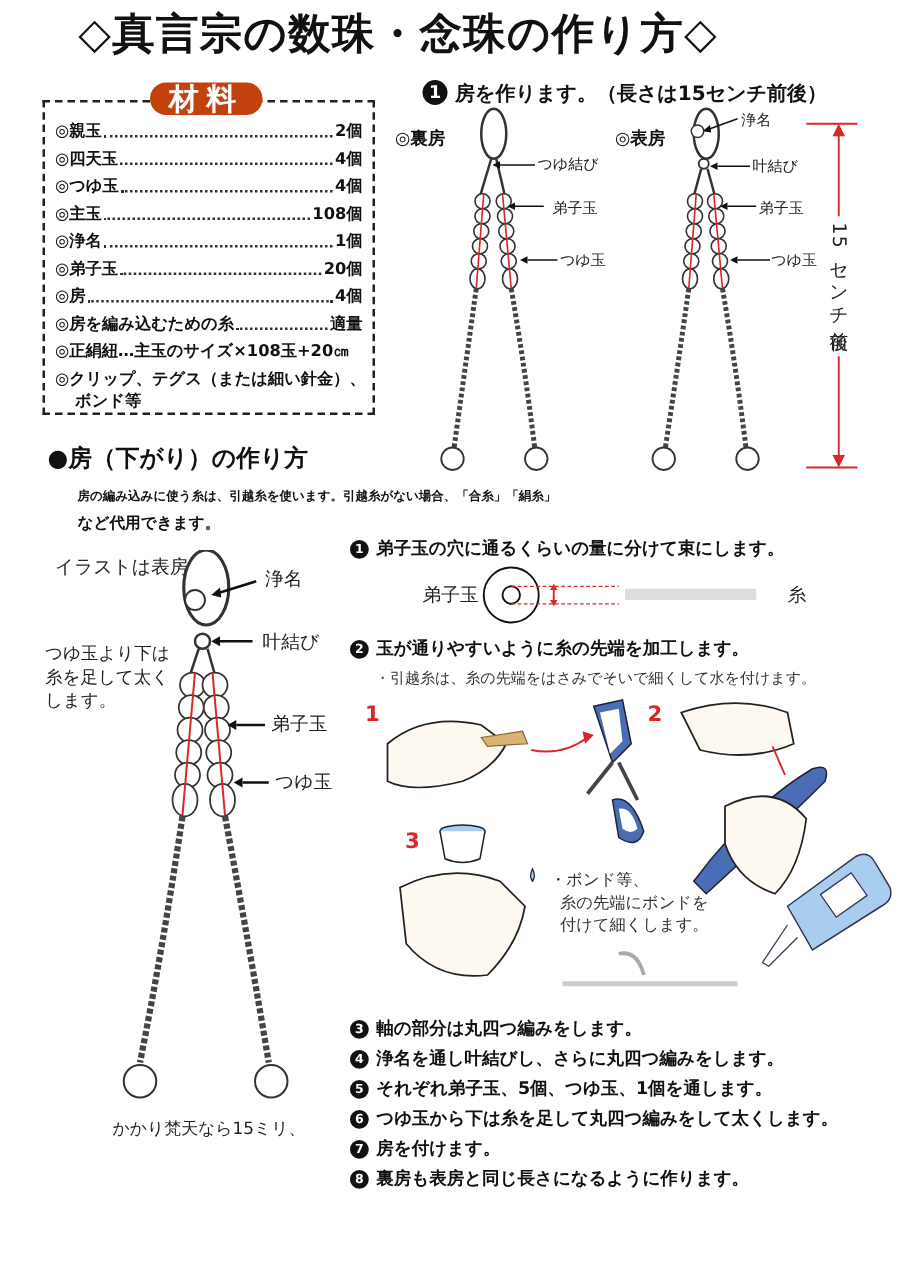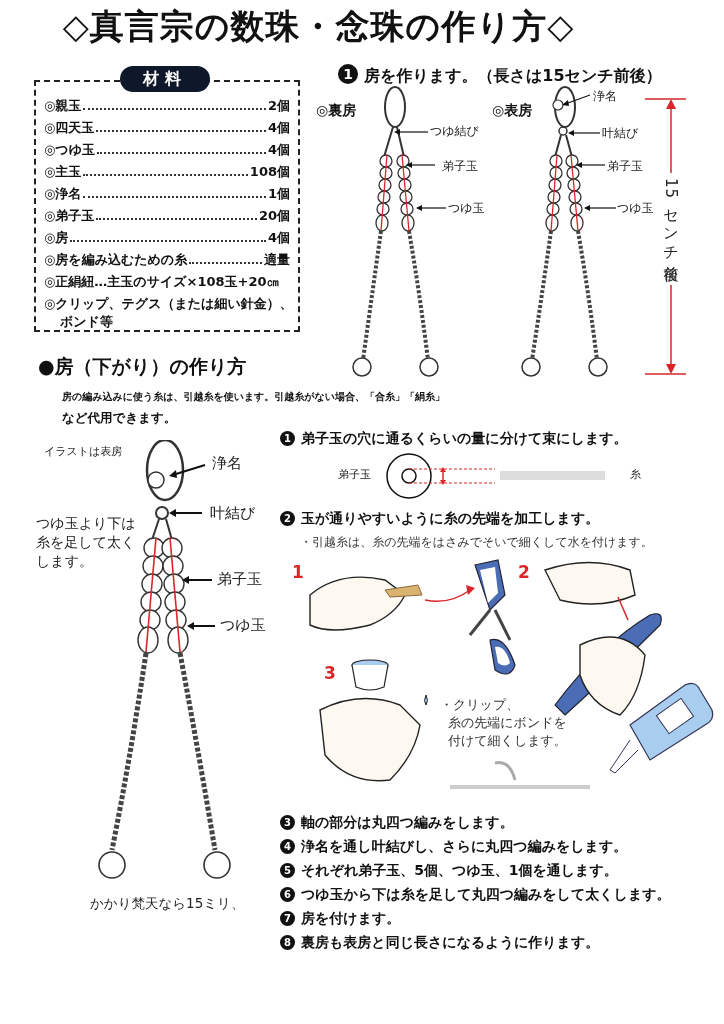--- a/index.html
+++ b/index.html
@@ -1,27 +1,27 @@
 <!DOCTYPE html>
 <html><head>
 <meta charset="utf-8">
 <style>
   html,body{margin:0;padding:0;background:#fff;}
   body{width:724px;height:1024px;position:relative;overflow:hidden;font-family:"DejaVu Sans","Liberation Sans",sans-serif;color:#111;}
   .abs{position:absolute;}
   .title{left:0;top:4px;width:637px;text-align:center;font-family:"DejaVu Serif","Liberation Serif",serif;font-weight:bold;font-size:34px;letter-spacing:1px;color:#111;}
   .mat-box{left:34px;top:80px;width:262px;height:248px;border:2px dashed #222;}
-  .mat-head{left:120px;top:66px;width:90px;height:26px;border-radius:14px;background:#0f172a;color:#fff;text-align:center;font-size:16px;font-weight:bold;line-height:26px;letter-spacing:6px;}
+  .mat-head{left:120px;top:66px;width:90px;height:26px;border-radius:14px;background:#c2410c;color:#fff;text-align:center;font-size:24px;font-weight:bold;line-height:26px;letter-spacing:6px;}
   .mat-row{left:44px;width:246px;font-size:13px;display:flex;white-space:nowrap;line-height:20px;font-weight:bold;}
   .mat-row .dots{flex:1;border-bottom:2px dotted #333;margin:0 2px 6px 2px;}
   .mat-row .qty{text-align:right;}
   .mat-free{left:44px;width:250px;font-size:13px;font-weight:bold;line-height:20px;}
   .h2{font-size:19px;font-weight:bold;}
   .num-badge{display:inline-block;width:20px;height:20px;border-radius:50%;background:#111;color:#fff;text-align:center;line-height:20px;font-size:14px;font-weight:bold;margin-right:6px;vertical-align:2px;}
-  .lbl{font-size:11px;color:#222;}
+  .lbl{font-size:15px;color:#222;}
   .lbl-b{font-size:14px;font-weight:bold;}
   .step{font-size:14px;font-weight:bold;white-space:nowrap;}
   .step .c{display:inline-block;width:15px;height:15px;border-radius:50%;background:#111;color:#fff;font-size:10px;text-align:center;line-height:15px;margin-right:6px;vertical-align:1px;}
   .red-num{color:#d9262a;font-weight:bold;font-size:17px;}
   .note{font-size:12px;color:#333;}
   .vert{writing-mode:vertical-rl;font-size:15px;color:#222;letter-spacing:1px;}
 </style>
 </head>
 <body>
 
@@ -275,21 +275,21 @@
 
   <g>
     <path d="M330 170 L385 130 Q395 125 400 135 L412 155 Q415 165 405 170 L350 205 Z" fill="#a9cdef" stroke="#335" stroke-width="1.2"></path>
     <rect x="360" y="150" width="30" height="22" transform="rotate(-35 375 161)" fill="#fff" stroke="#335" stroke-width="1"></rect>
     <path d="M330 185 L310 215 L315 218 L338 195" fill="#fff" stroke="#335" stroke-width="1"></path>
   </g>
   <rect x="150" y="230" width="140" height="4" fill="#ccc"></rect>
   <path d="M195 208 Q210 205 215 225" fill="none" stroke="#aaa" stroke-width="3"></path>
 </svg>
 <div class="abs note" style="left:440px;top:696px;font-size:13px;line-height:18px">
-  <div>・クリップ、</div>
+  <div>・ボンド等、</div>
   <div style="padding-left:8px">糸の先端にボンドを</div>
   <div style="padding-left:8px">付けて細くします。</div>
 </div>
 
 <div class="abs step" style="left:280px;top:814px"><span class="c">3</span><span>軸の部分は丸四つ編みをします。</span></div>
 <div class="abs step" style="left:280px;top:838px"><span class="c">4</span><span>浄名を通し叶結びし、さらに丸四つ編みをします。</span></div>
 <div class="abs step" style="left:280px;top:862px"><span class="c">5</span><span>それぞれ弟子玉、5個、つゆ玉、1個を通します。</span></div>
 <div class="abs step" style="left:280px;top:886px"><span class="c">6</span><span>つゆ玉から下は糸を足して丸四つ編みをして太くします。</span></div>
 <div class="abs step" style="left:280px;top:910px"><span class="c">7</span><span>房を付けます。</span></div>
 <div class="abs step" style="left:280px;top:934px"><span class="c">8</span><span>裏房も表房と同じ長さになるように作ります。</span></div>

